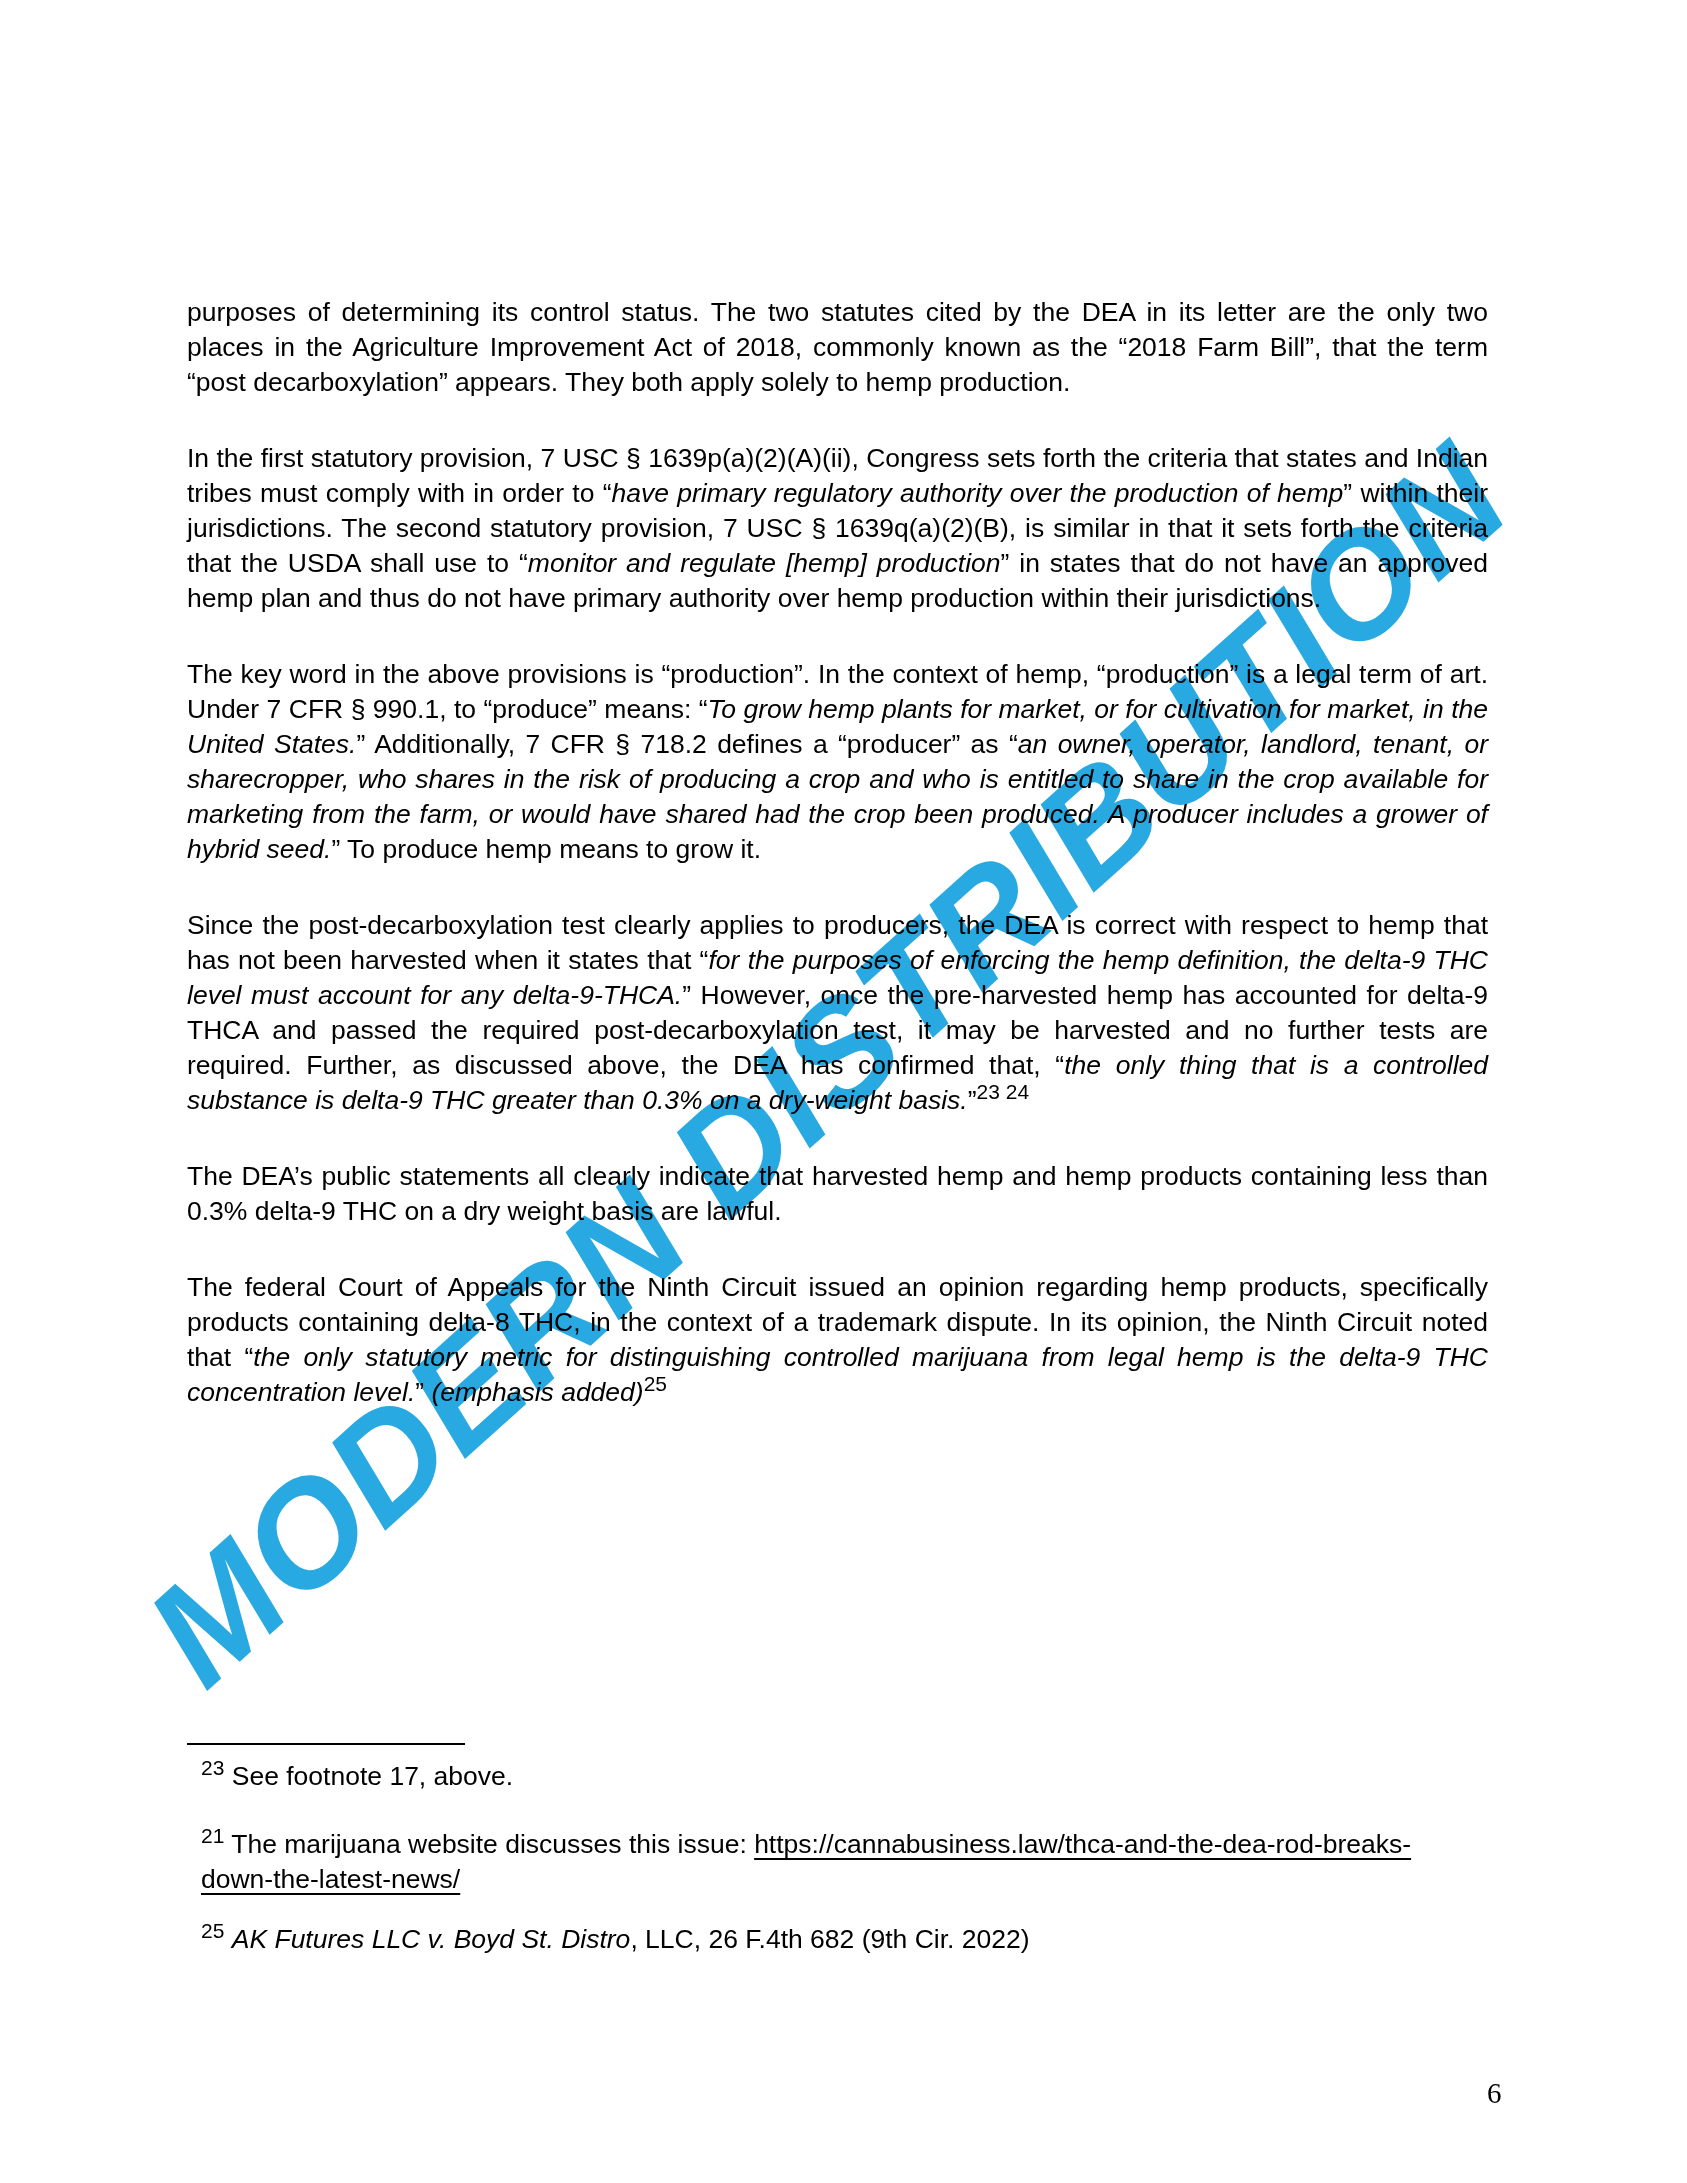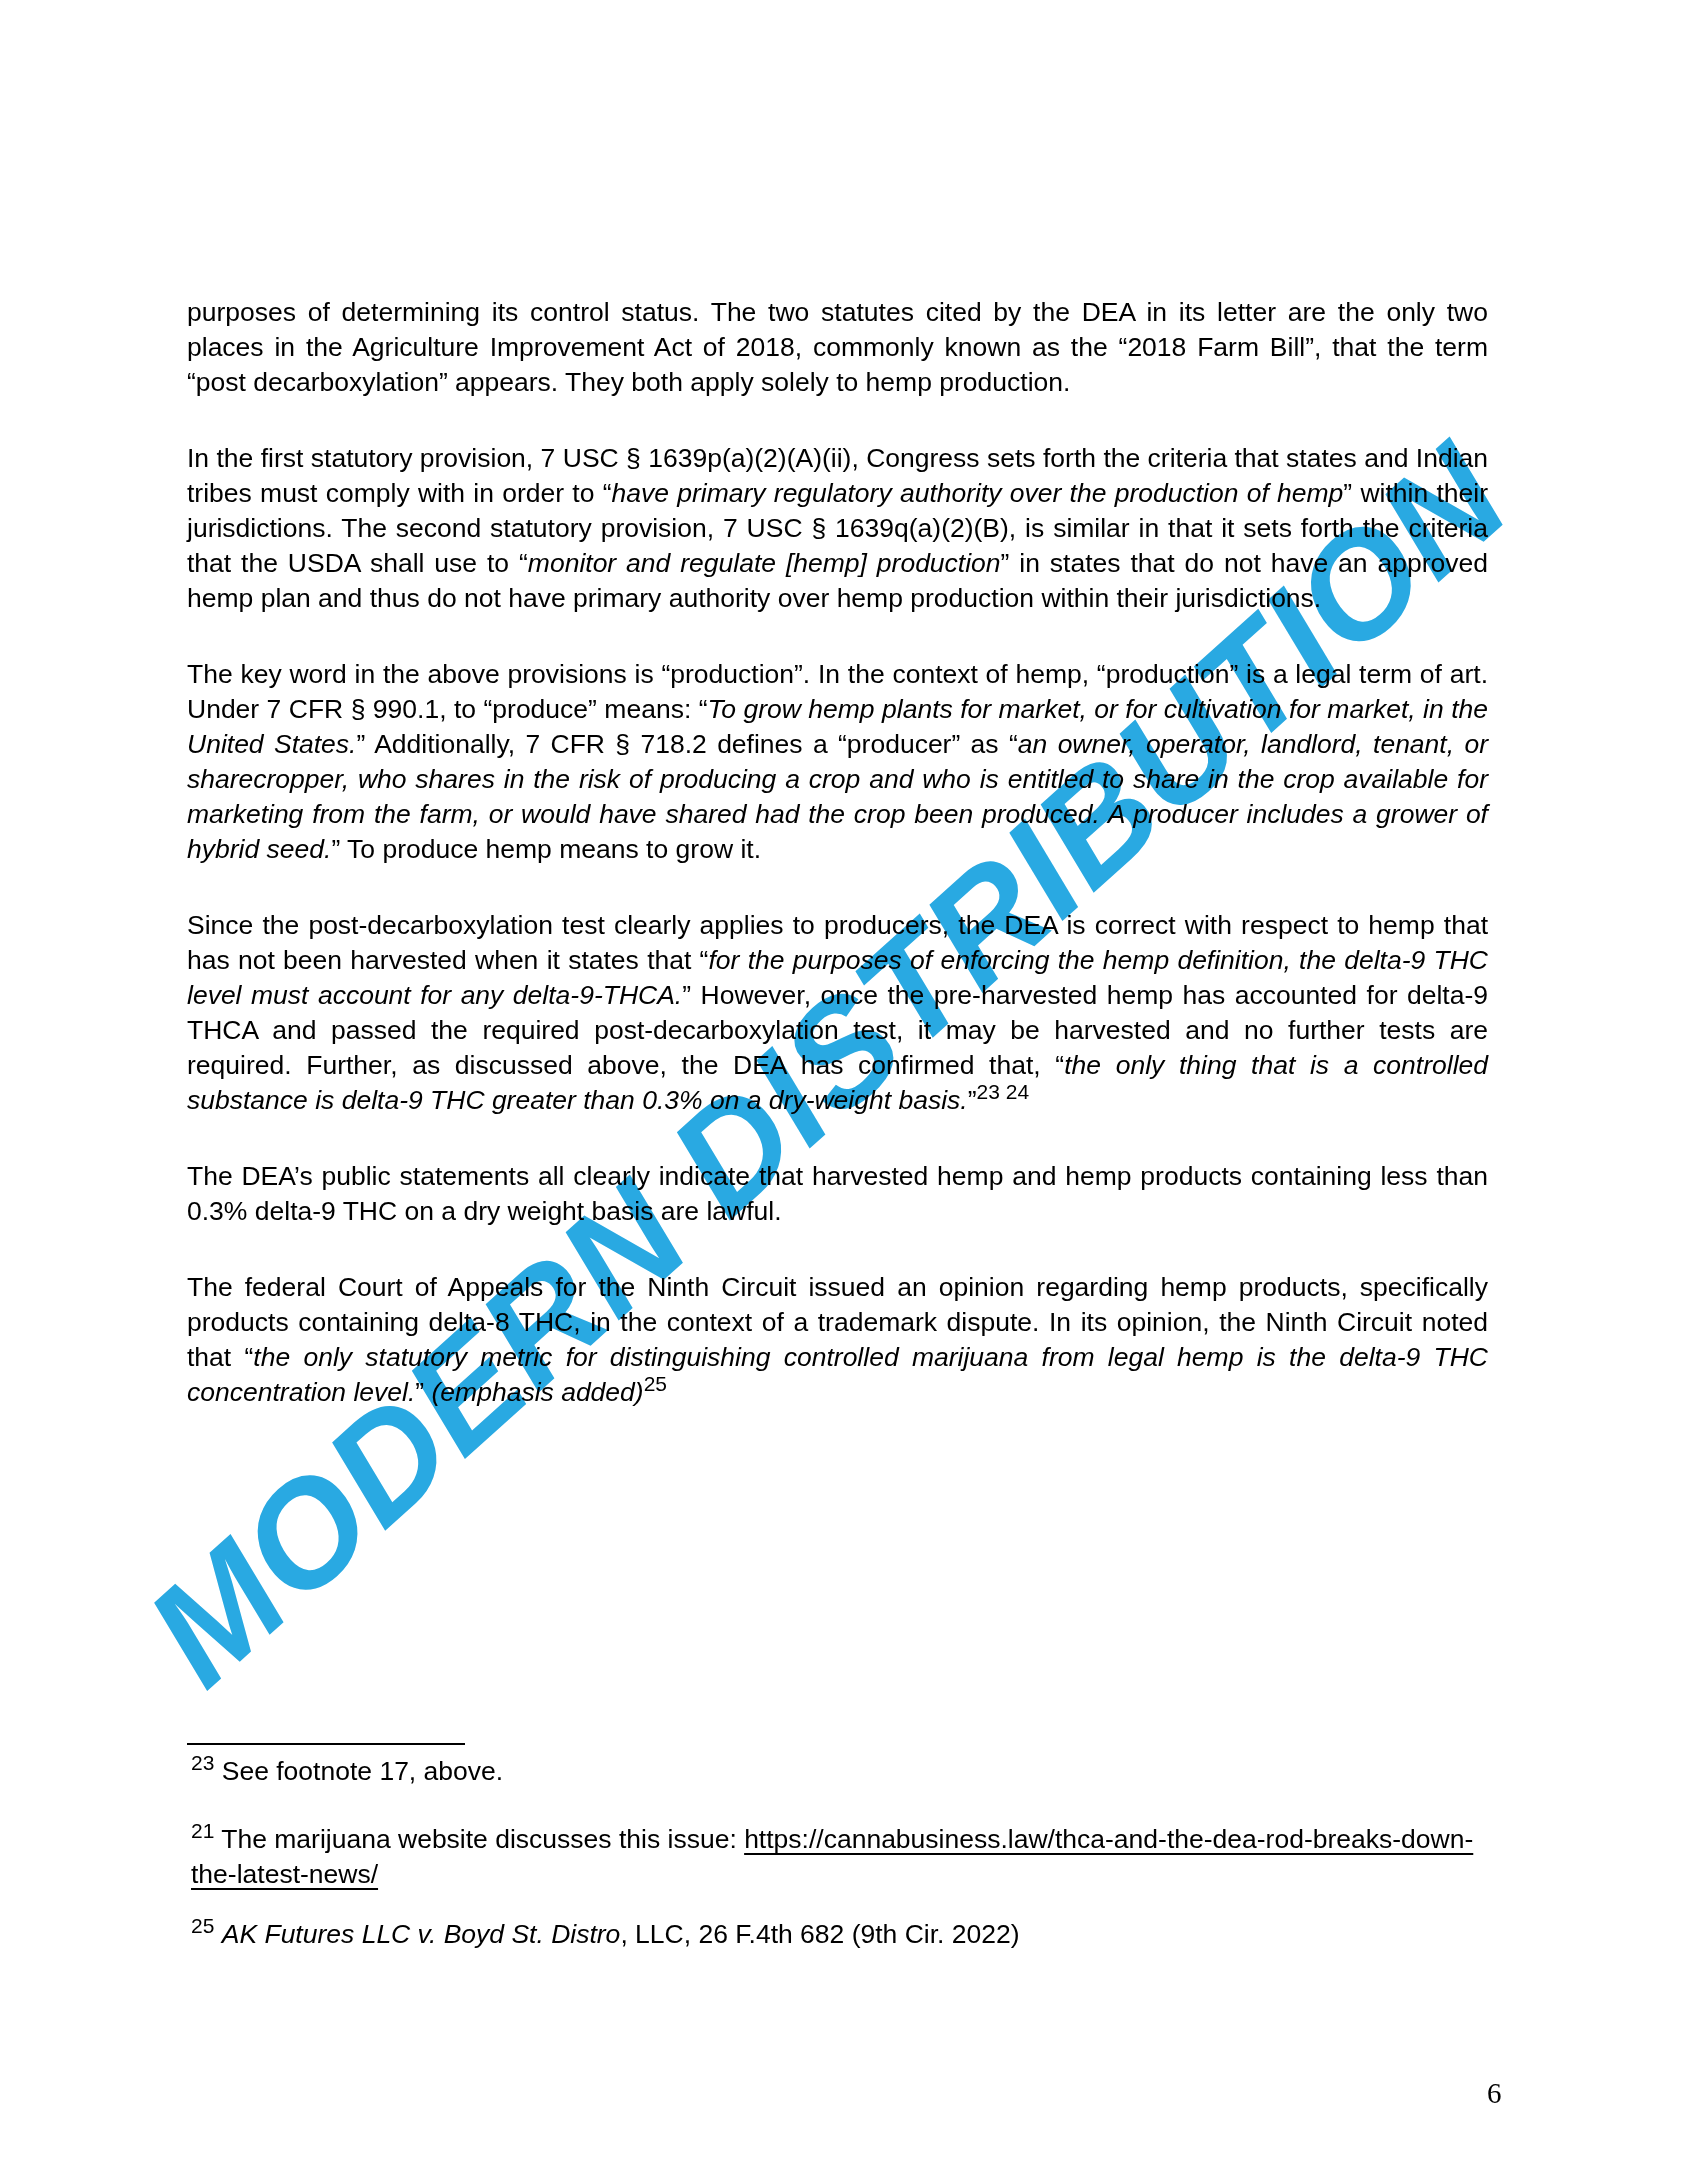--- a/index.html
+++ b/index.html
@@ -59,21 +59,21 @@
     font-size: 26.5px;
     line-height: 35px;
     text-align: left;
   }
   .fn-rule {
     width: 278px;
     height: 0;
     border-top: 2.6px solid #000000;
     margin: 0 0 9.3px 0;
   }
-  .footnote { margin: 4px; }
+  .footnote { margin: 14px; }
   .footnote.fn-23 { margin-bottom: 33px; }
   .footnote.fn-24 { margin-bottom: 25px; }
   .fn-link { text-decoration: underline; text-decoration-thickness: 2px; text-underline-offset: 4.6px; color: #000000; cursor: pointer; }
   .page-number {
     position: absolute;
     left: 1487px;
     top: 2077px;
     z-index: 1;
     font-family: "Liberation Serif", serif;
     font-size: 29px;

